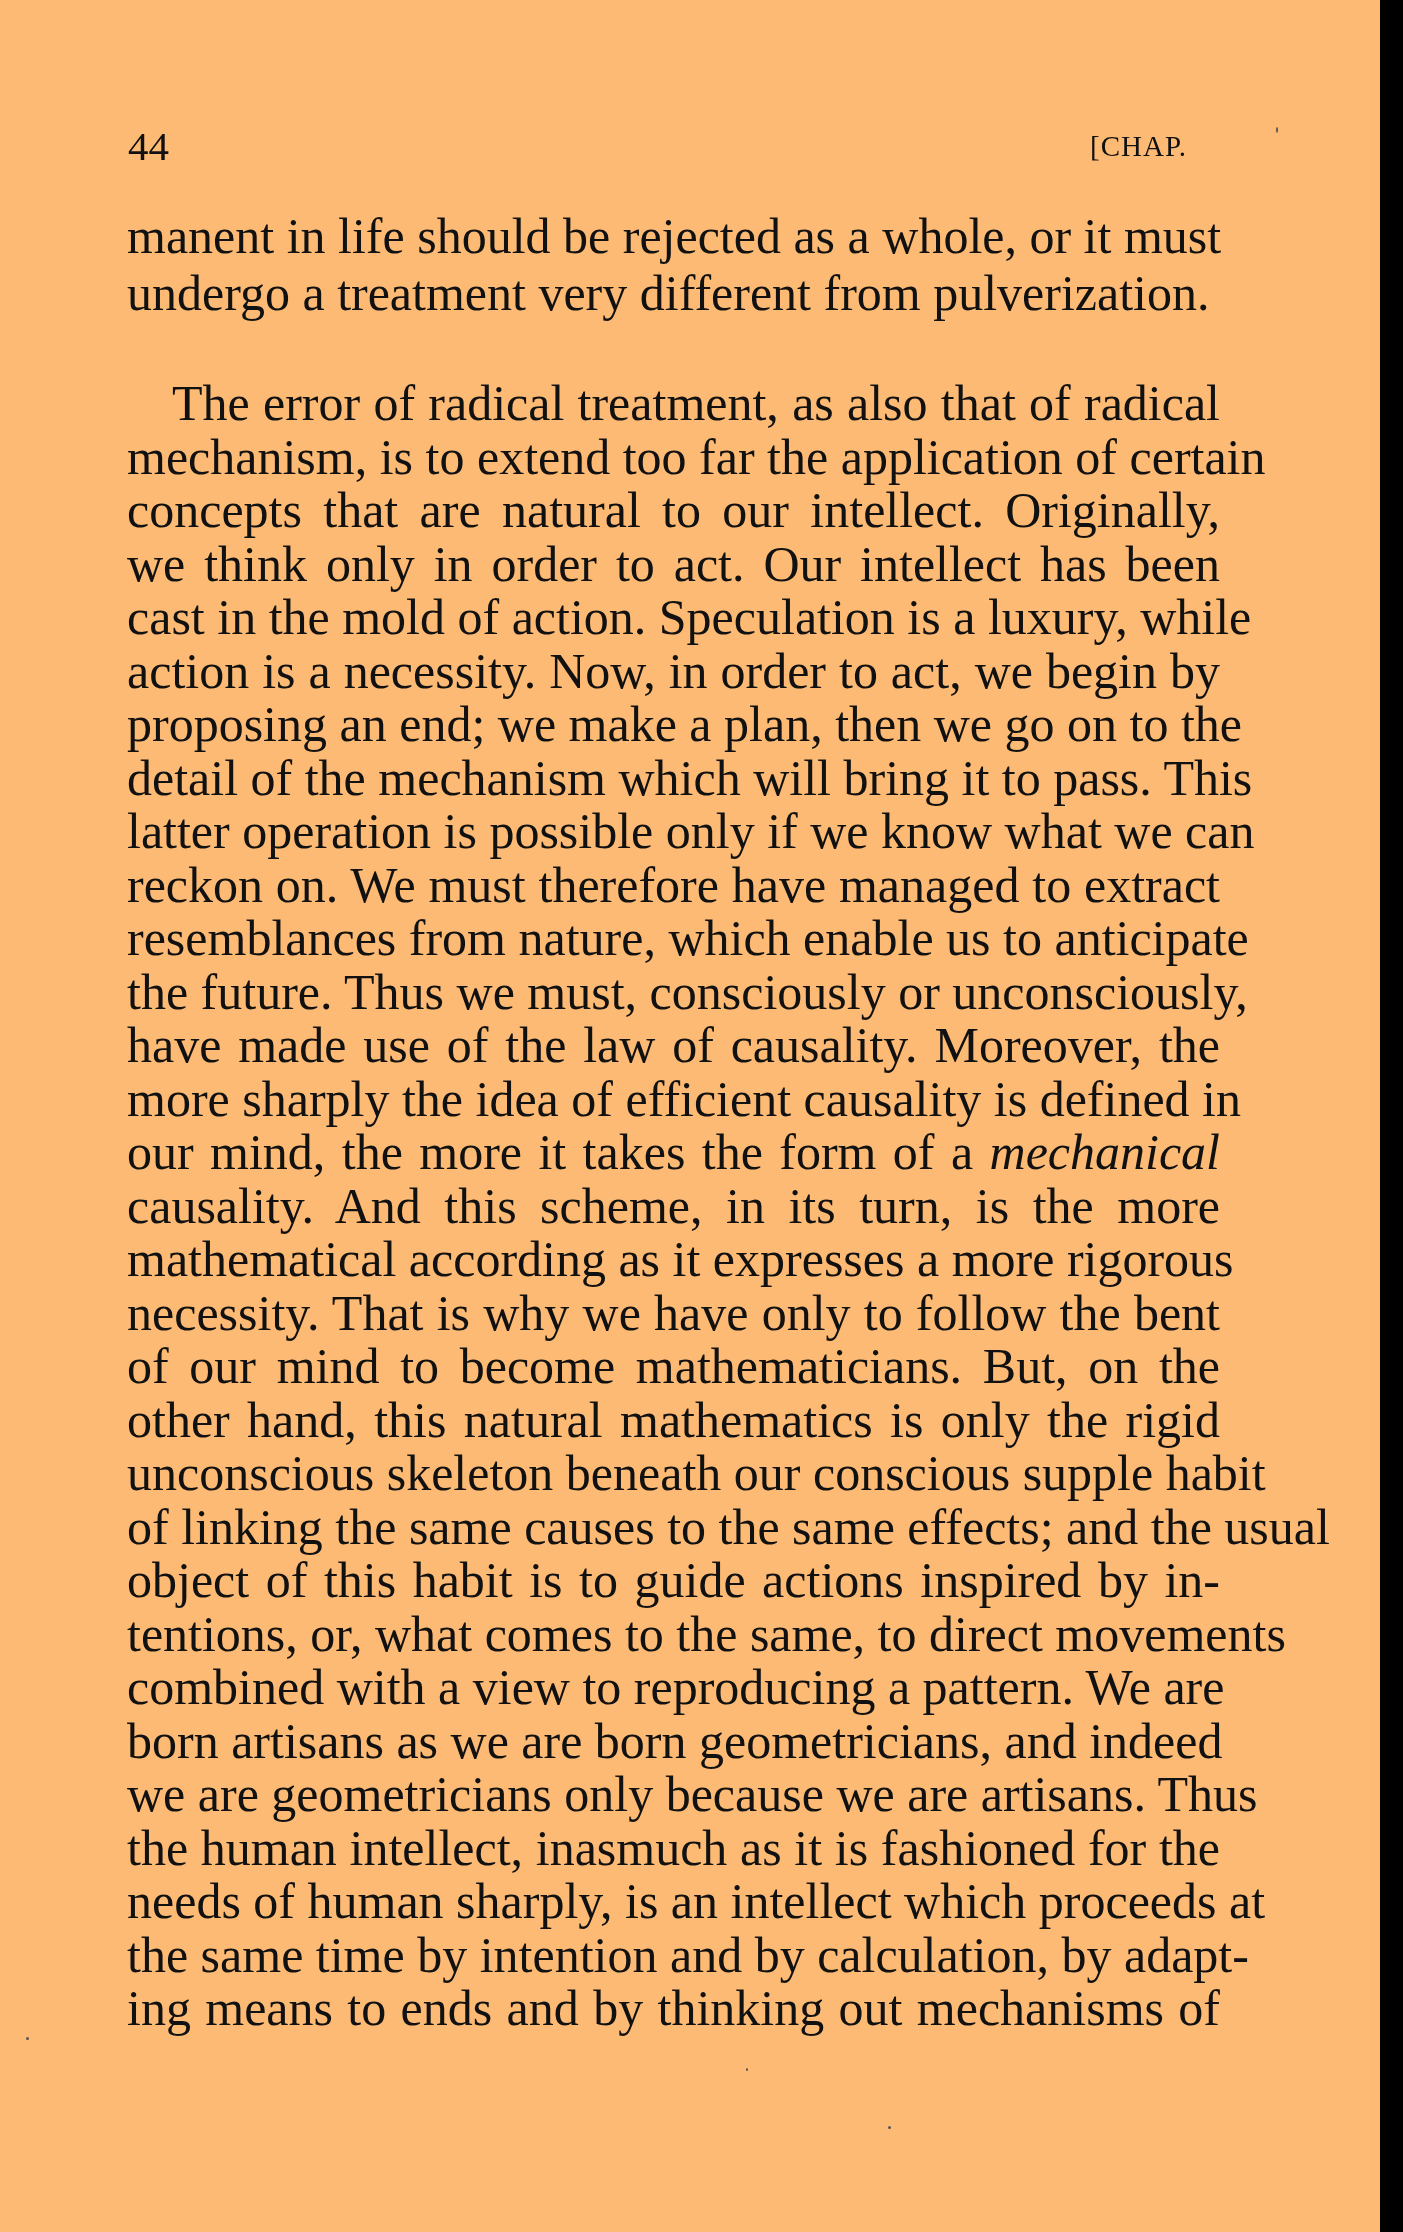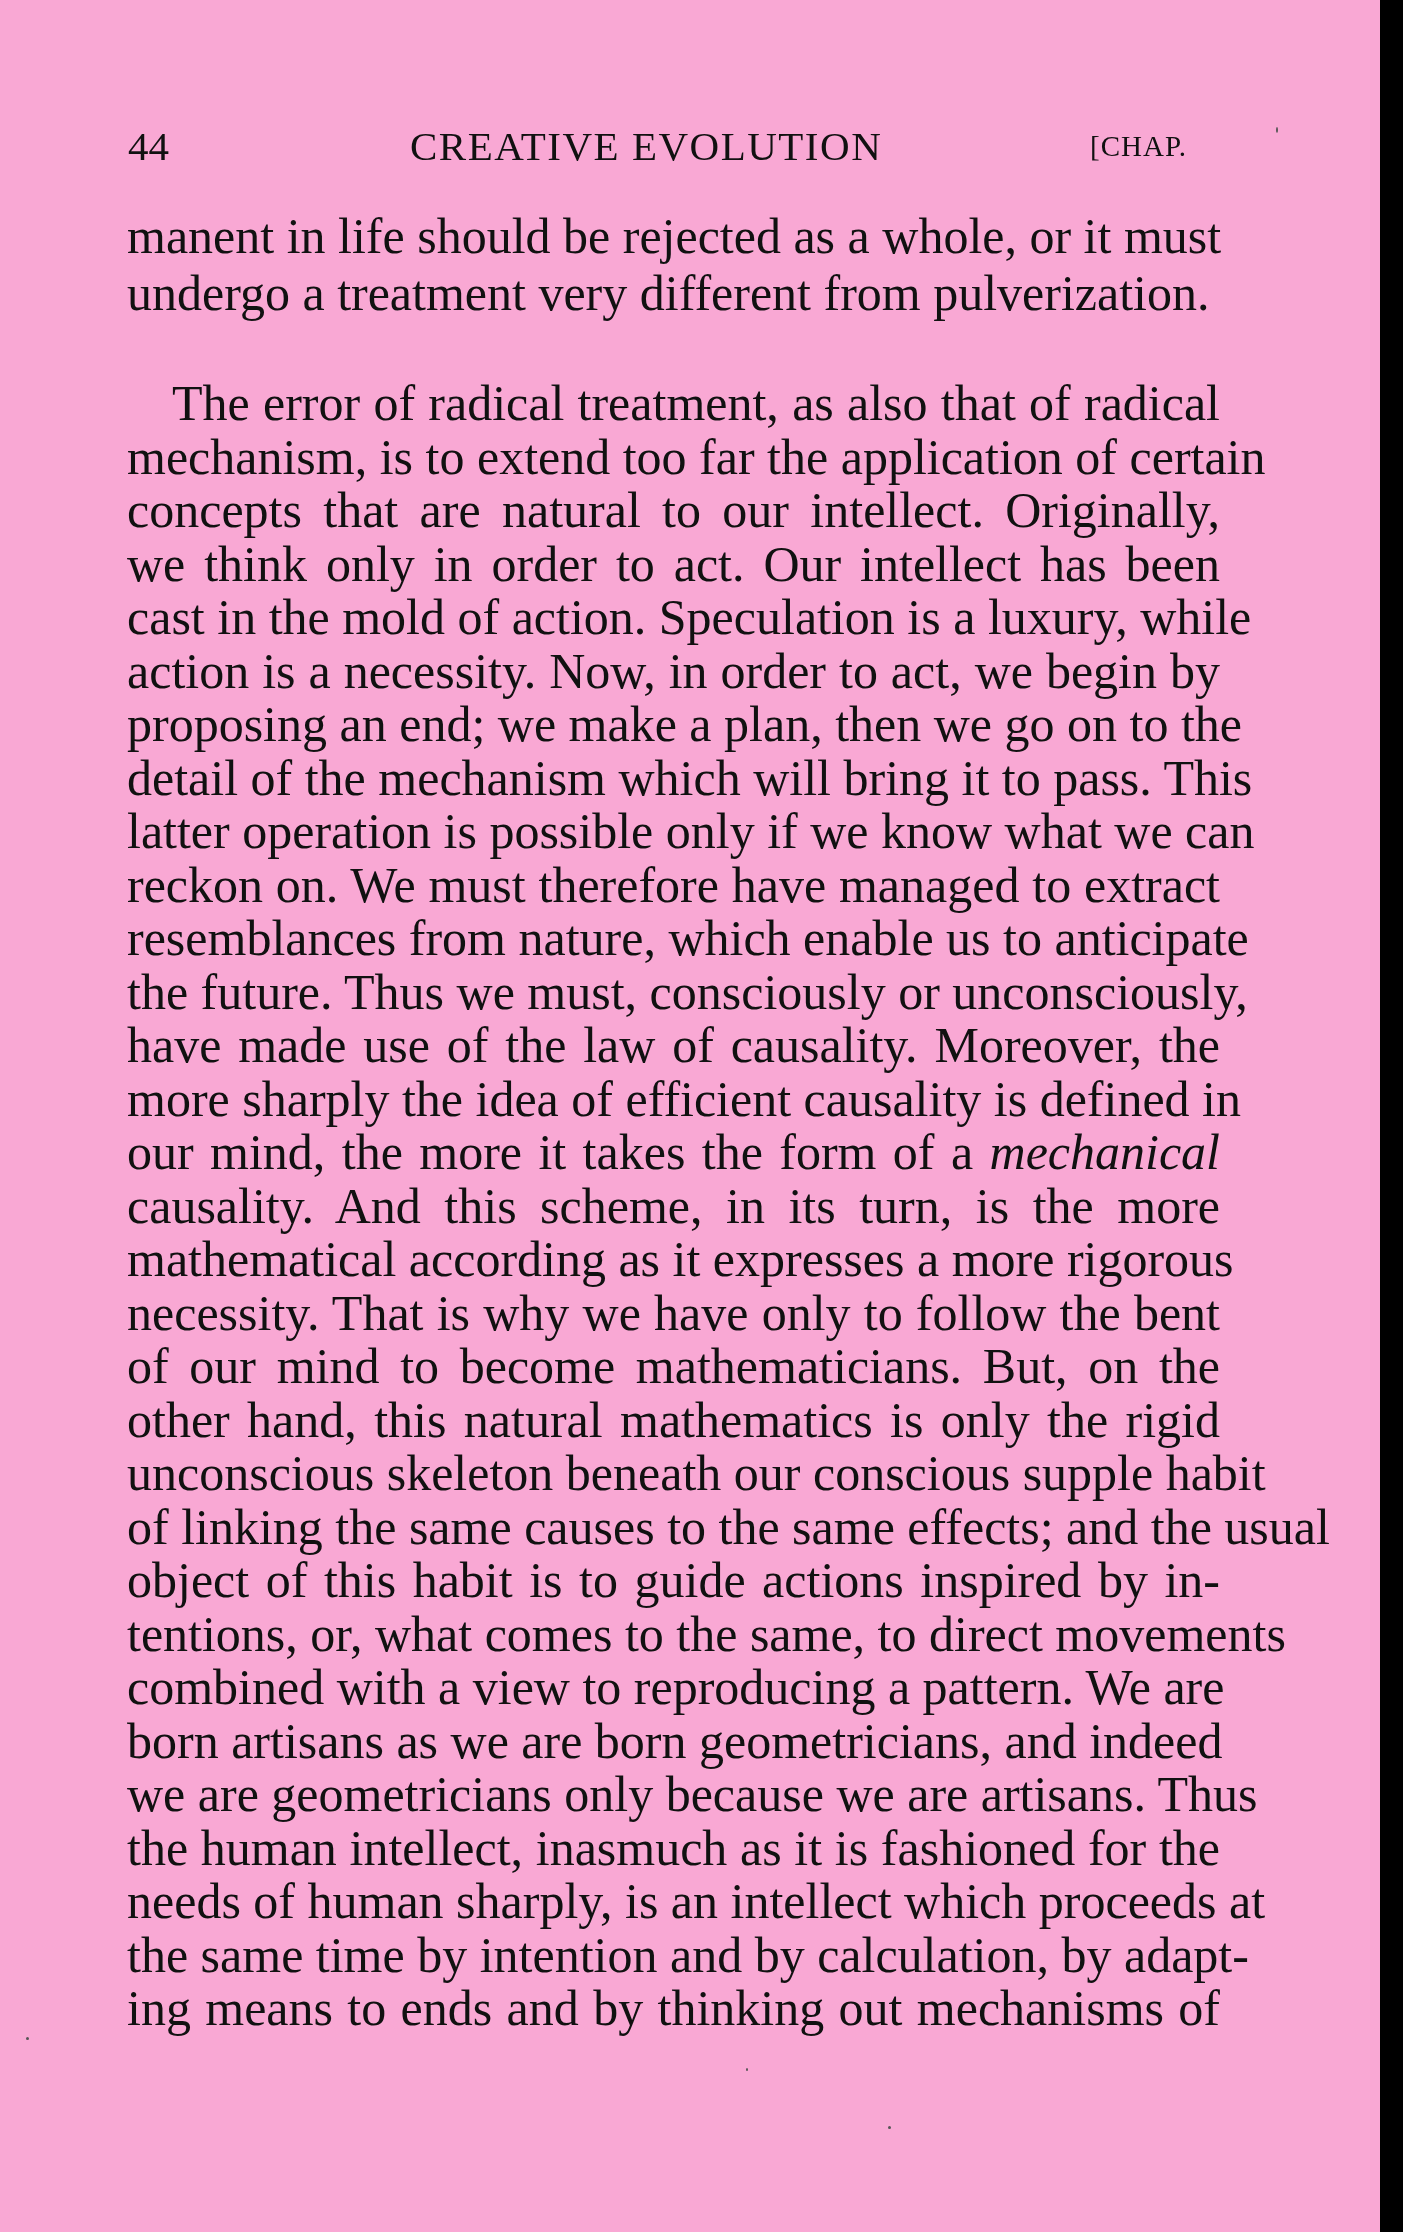--- a/index.html
+++ b/index.html
@@ -1,35 +1,34 @@
 <!DOCTYPE html>
 <html><head>
 <meta charset="utf-8">
 <style>
   html, body { margin: 0; padding: 0; background: #ffffff; }
   body { width: 1403px; height: 2232px; position: relative; overflow: hidden; }
-  .page { position: absolute; left: 0; top: 0; width: 1403px; height: 2232px; background: #f9a8d4; }
+  .page { position: absolute; left: 0; top: 0; width: 1403px; height: 2232px; background: #fdba74; }
   .edge { position: absolute; left: 1380px; top: 0; width: 23px; height: 2232px; background: #000; }
   .hdr { position: absolute; top: 118px; height: 56px; font-family: "Liberation Serif", "DejaVu Serif", serif; font-size: 41px; color: #111; line-height: 56px; white-space: nowrap; }
   .pnum { left: 128px; }
   .rtitle { left: 410px; letter-spacing: 1.5px; }
   .chap { left: 1090px; font-size: 29px; letter-spacing: 1px; text-align: right; }
   .line { position: absolute; left: 127px; width: 1093px; height: 54px; font-family: "Liberation Serif", "DejaVu Serif", serif; font-size: 50px; line-height: 54px; color: #111; white-space: nowrap; text-align: justify; text-align-last: justify; }
   .line.indent { left: 172px; width: 1048px; }
   .line.short { text-align-last: left; }
   em { font-style: italic; }
   .speck { position: absolute; background: #555; border-radius: 50%; }
 </style>
 </head>
 <body>
 
 <div class="page">
 
   <div class="hdr pnum">44</div>
-  <div class="hdr rtitle">CREATIVE EVOLUTION</div>
   <div class="hdr chap">[CHAP.</div>
 
   <div>
     <div class="line" style="top:209px">manent in life should be rejected as a whole, or it must</div>
     <div class="line short" style="top:266px">undergo a treatment very different from pulverization.</div>
   </div>
 
   <div>
     <div class="line indent" style="top:376px">The error of radical treatment, as also that of radical</div>
     <div class="line" style="top:430px">mechanism, is to extend too far the application of certain</div>

